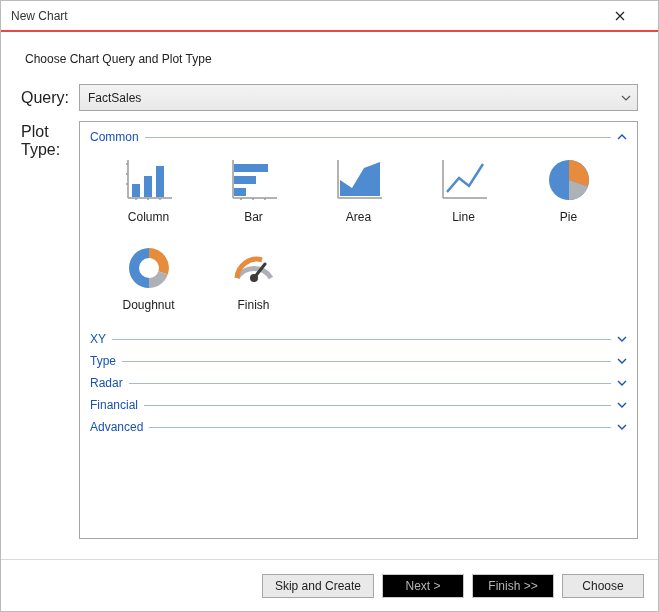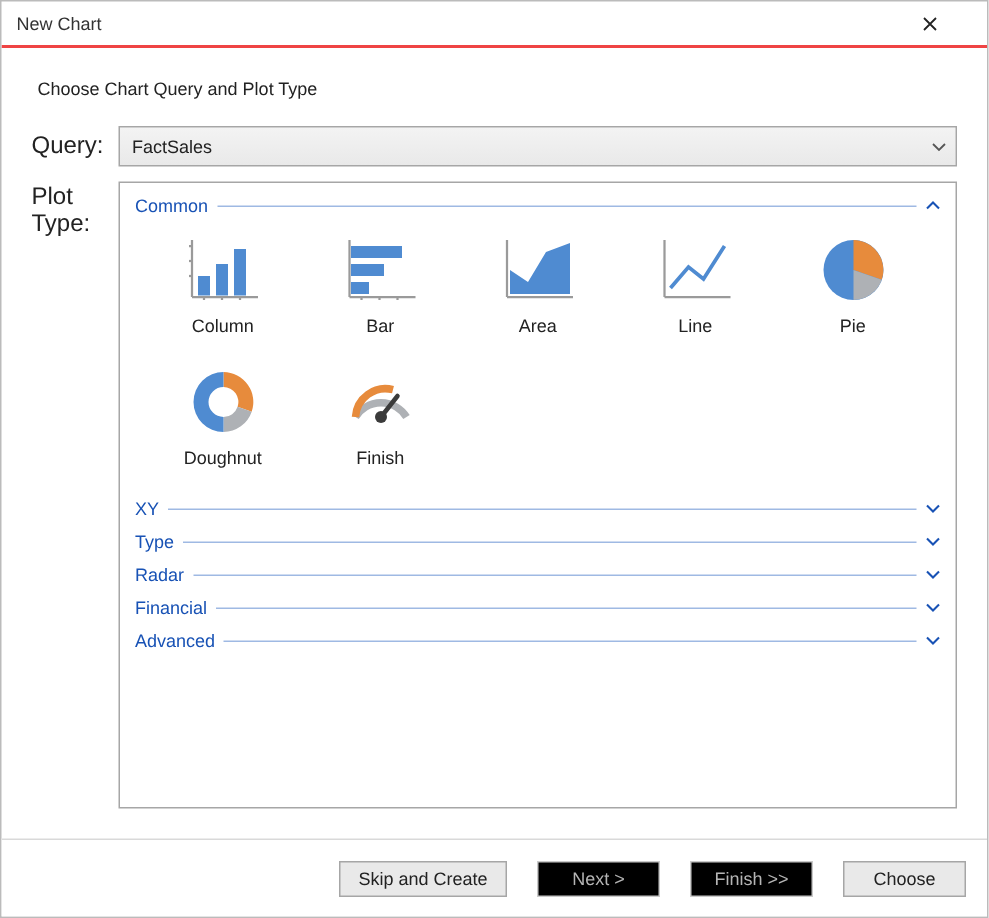--- a/index.html
+++ b/index.html
@@ -123,21 +123,21 @@
   .footer {
     position:absolute;
     left:0; right:0; bottom:0;
     height:52px;
     border-top:1px solid #d9d9d9;
     background:#fff;
     display:flex;
     align-items:center;
     justify-content:flex-end;
     padding: 16px 14px;
-    gap:20px;
+    gap:8px;
     margin-top:36px;
   }
   .btn {
     min-width: 82px;
     height:24px;
     border:1px solid #a6a6a6;
     background:#e9e9e9;
     font-size:12px;
     display:flex;
     align-items:center;

